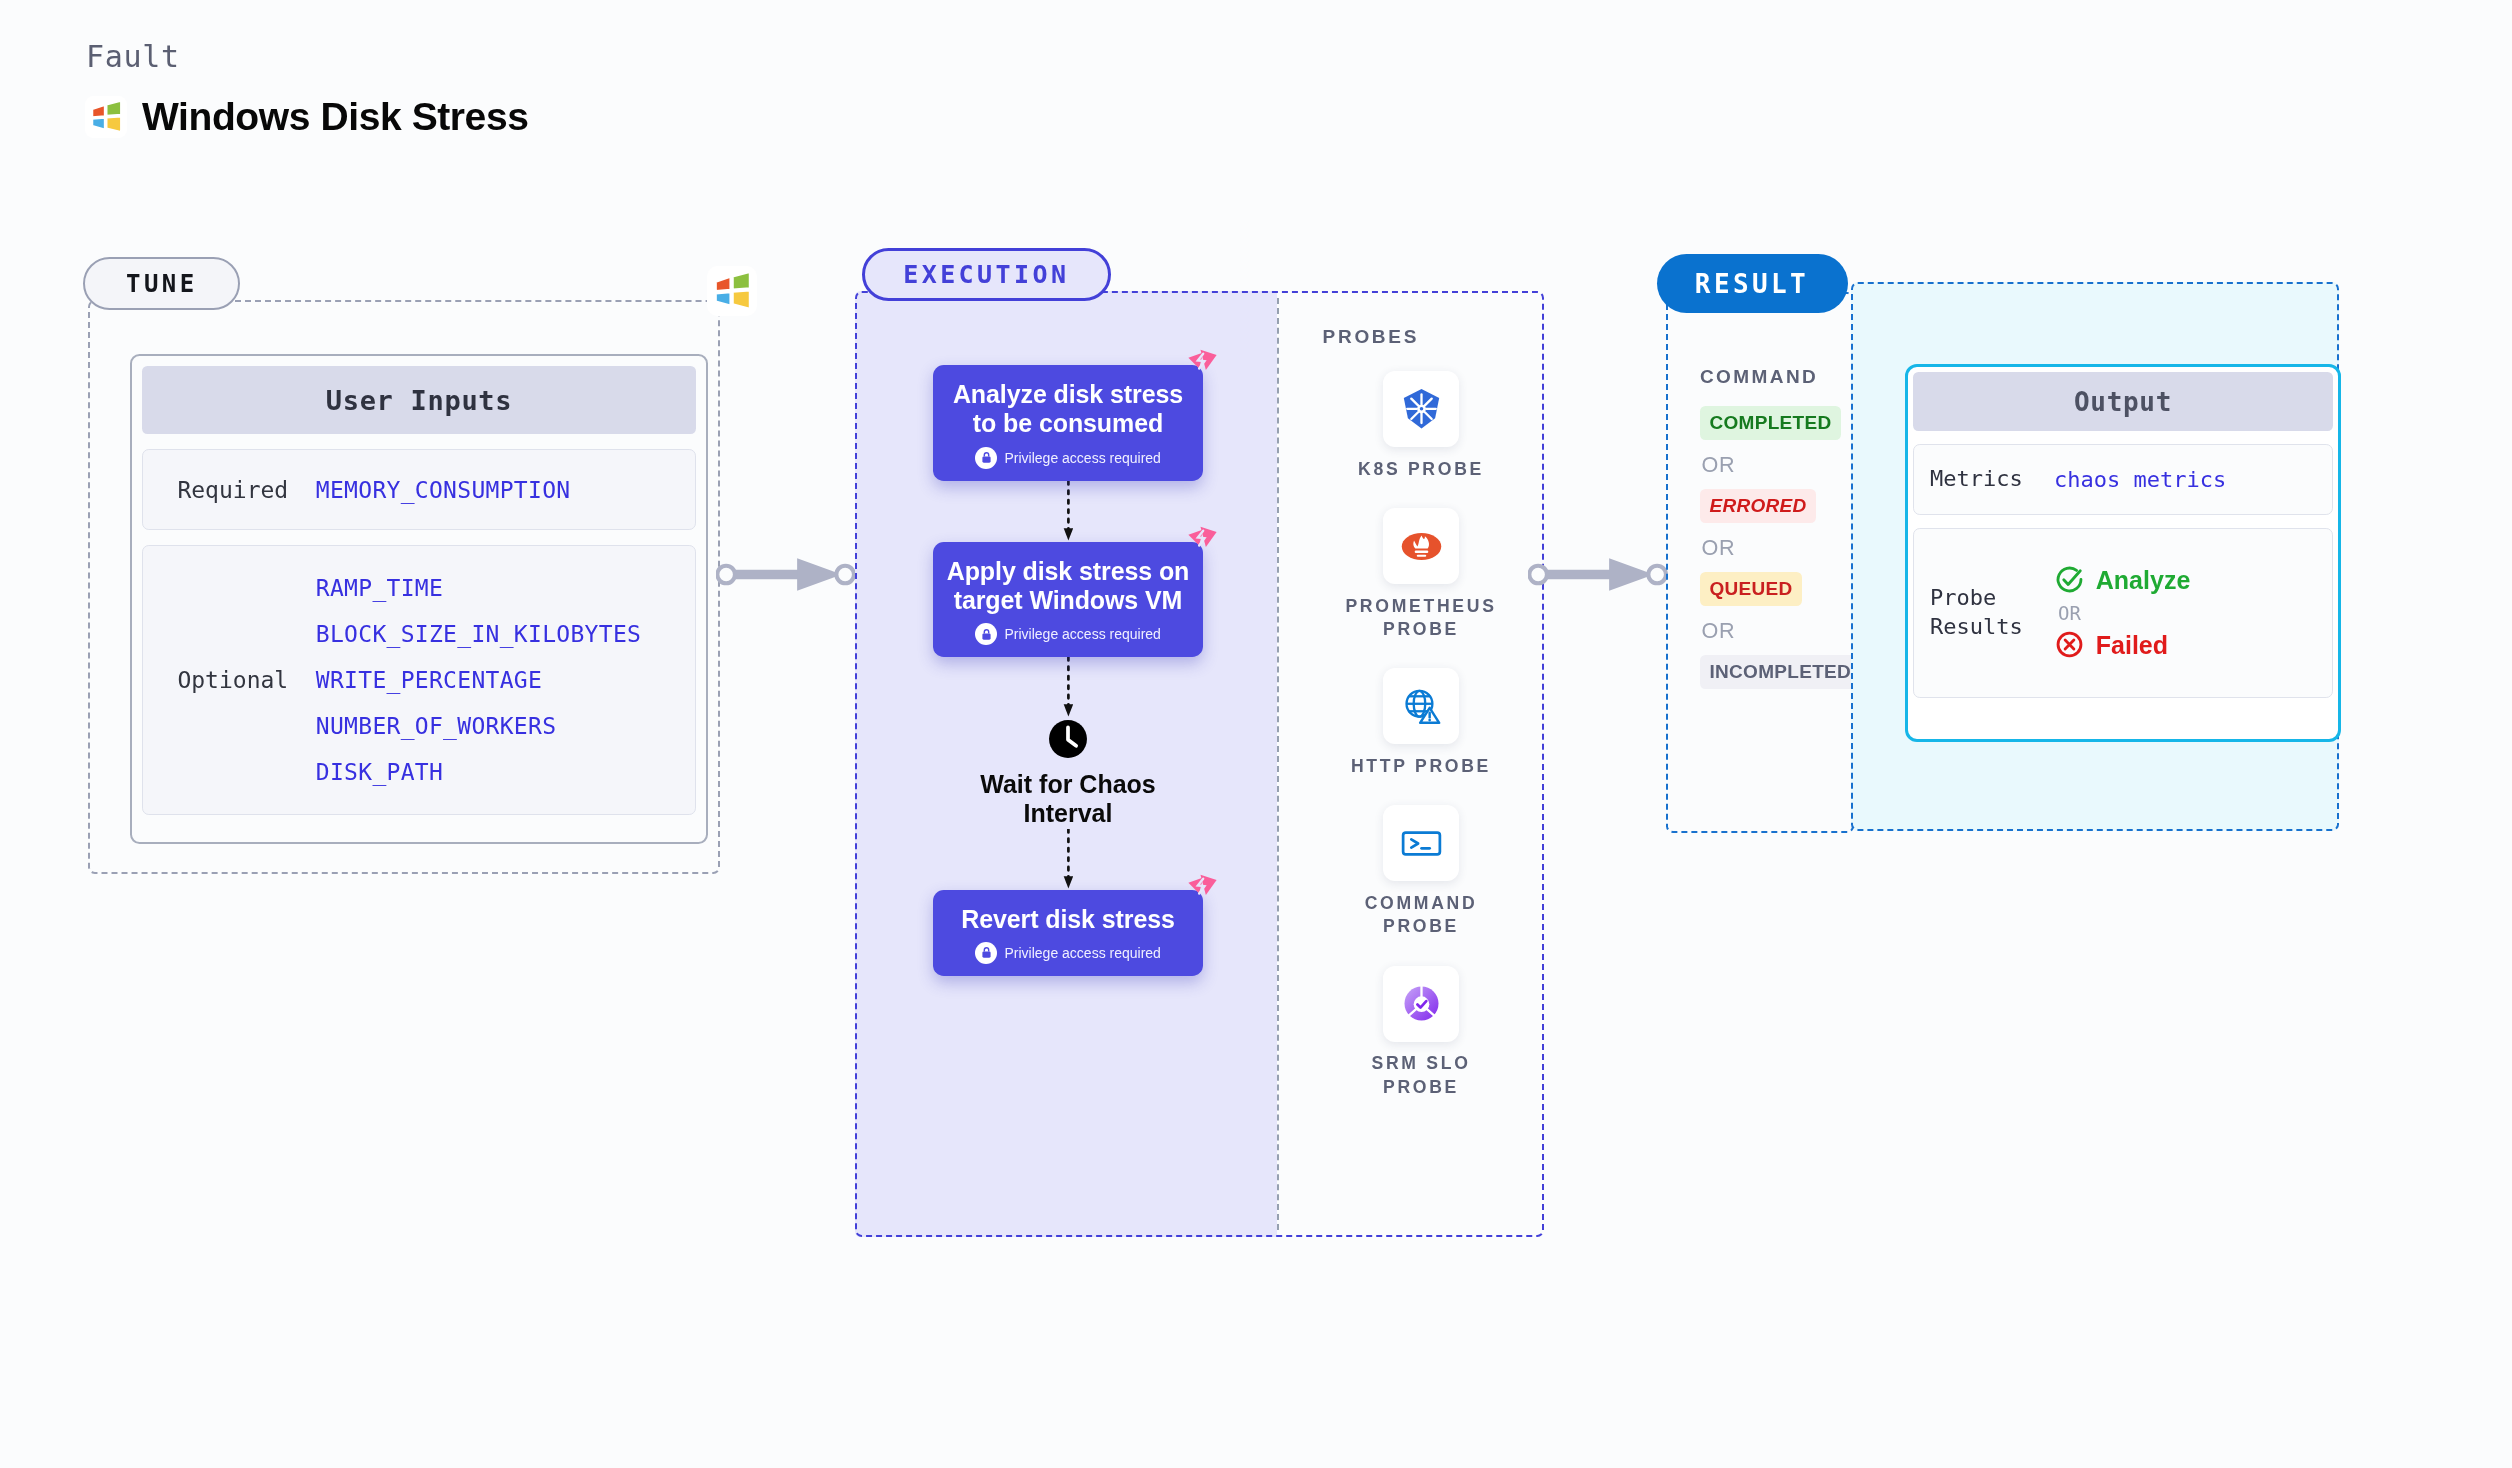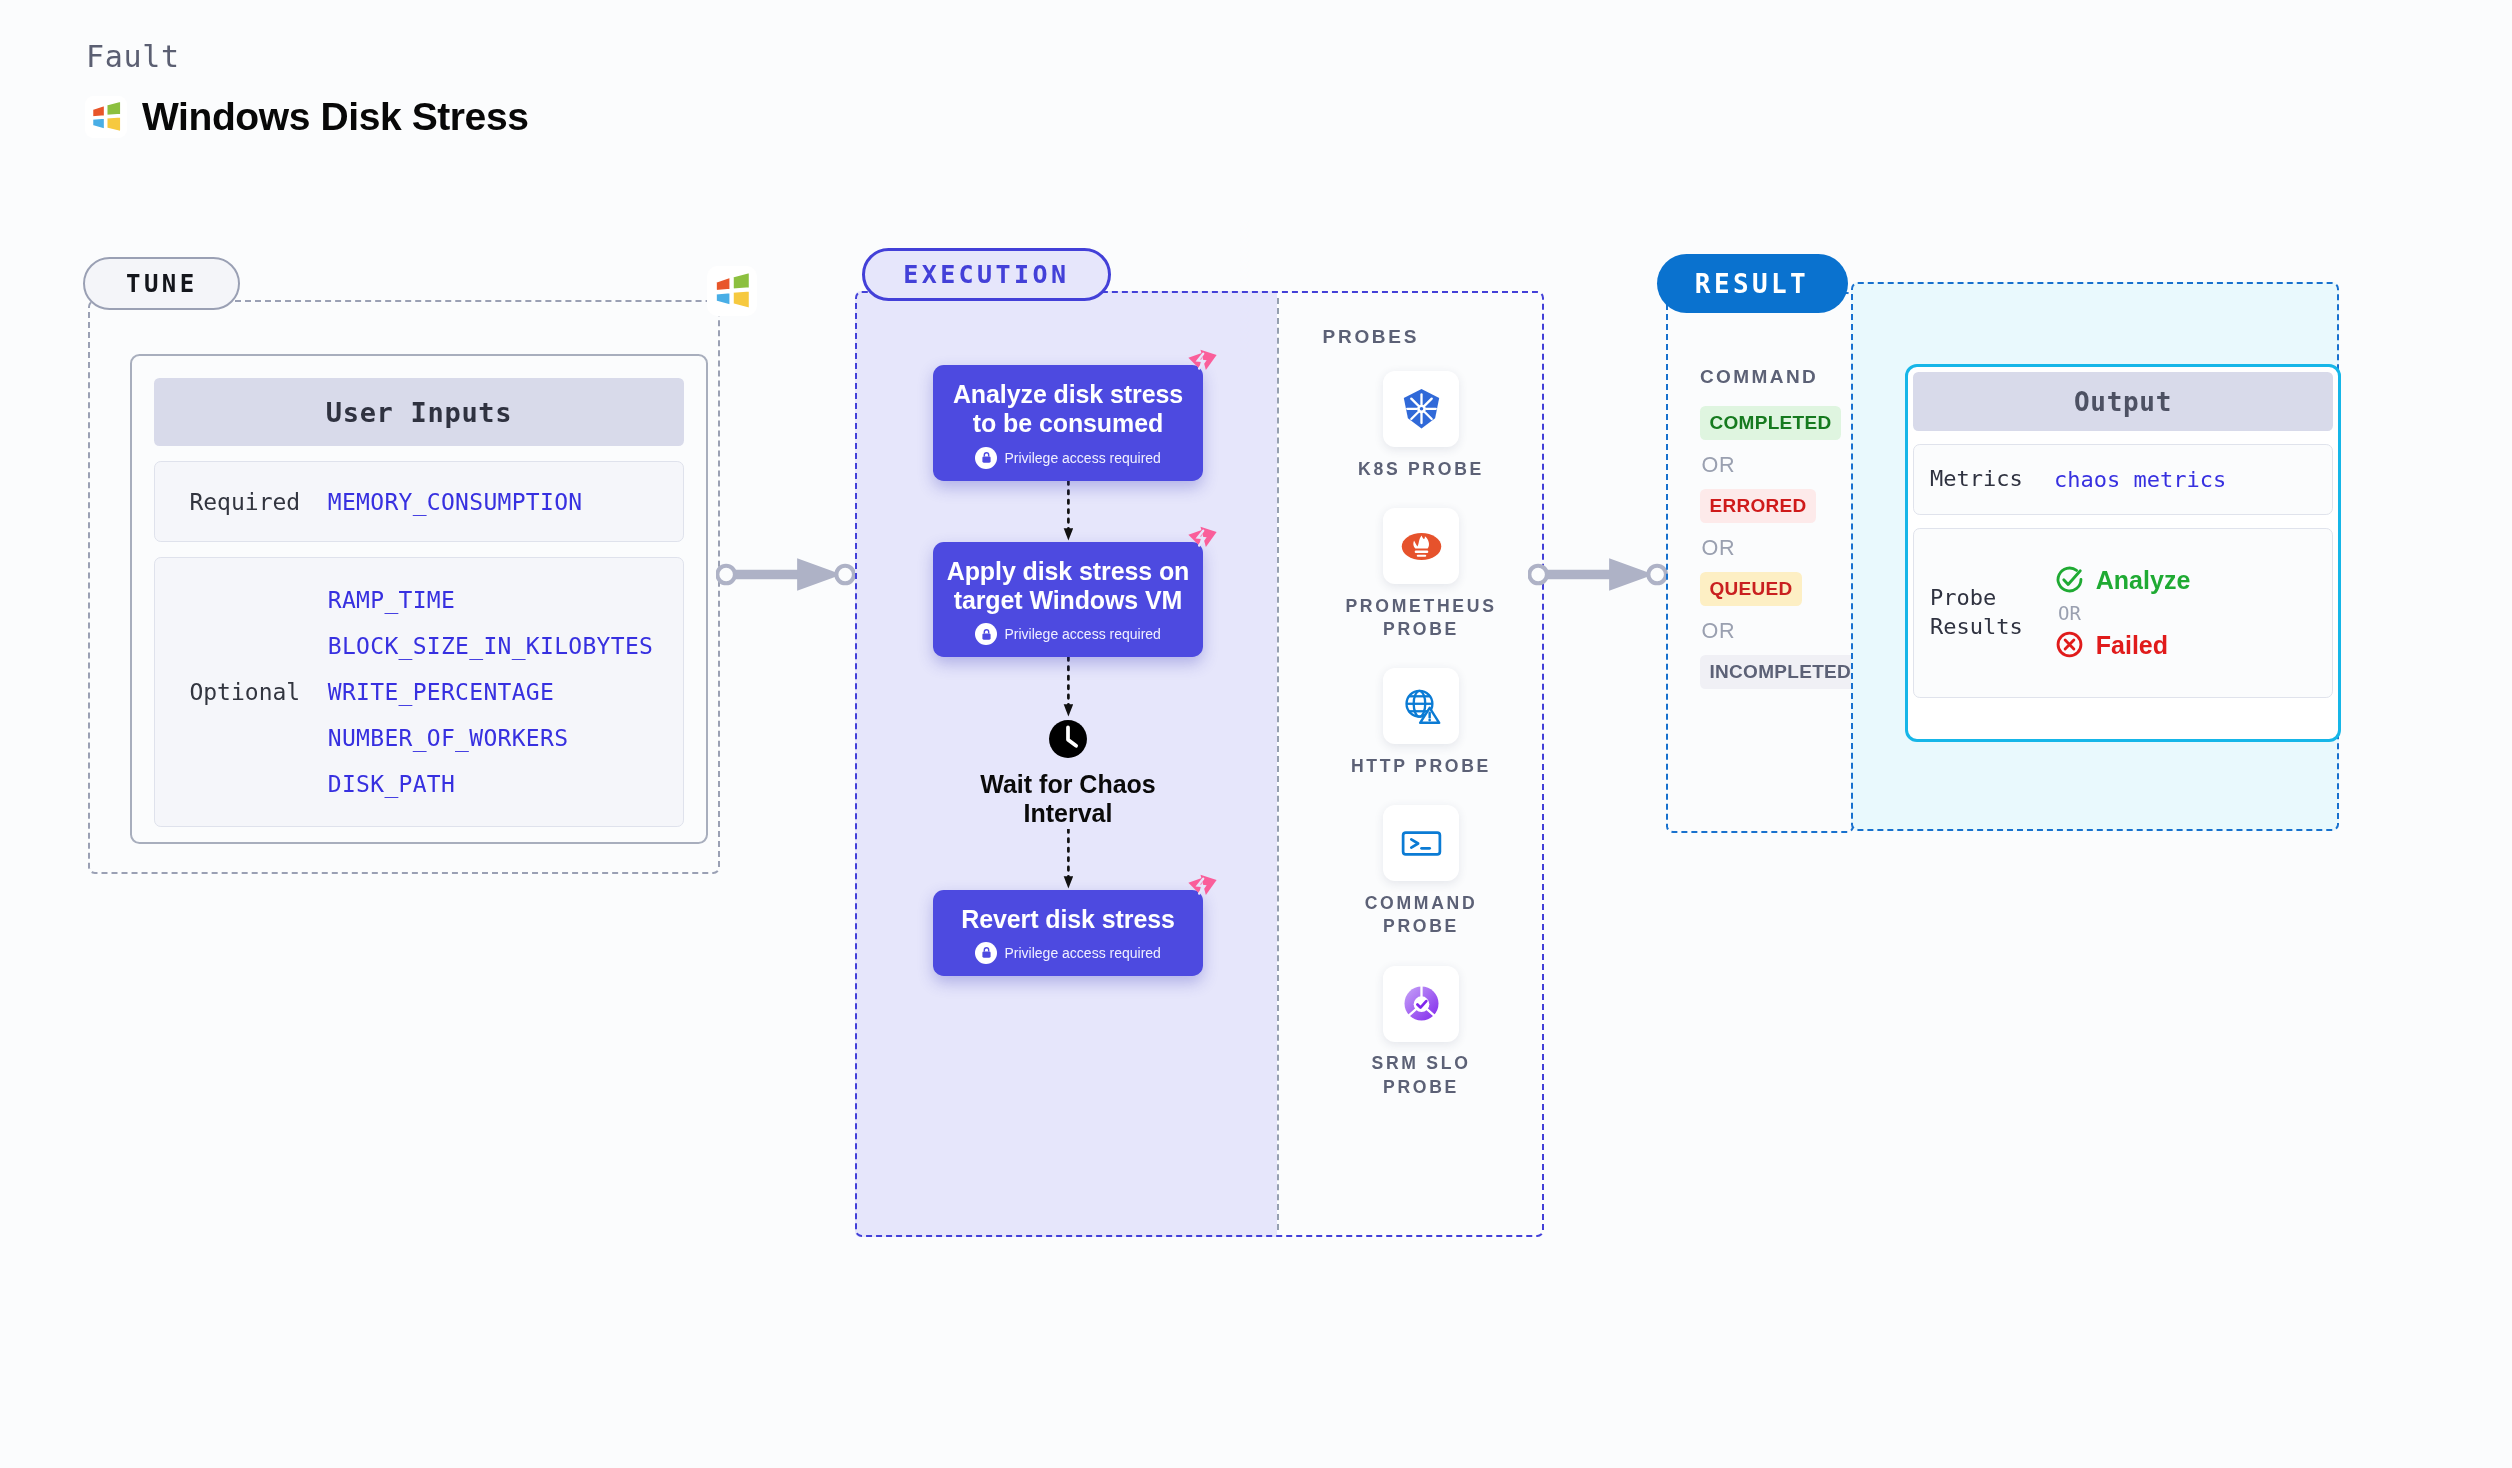--- a/index.html
+++ b/index.html
@@ -79,21 +79,21 @@
     background: #0a72cf; border: none;
     color: #ffffff; font-size: 26px;
   }
   #output-stage { left: 1851px; top: 282px; width: 488px; height: 549px; }
   #output-stage .stage-box { border: 2.7px dashed #1871ce; background: #e9f9fd; }
 
   
   .inputs-card {
     position: absolute; left: 42px; top: 54px; width: 578px; height: 490px;
     background: #fbfcfd; border: 2.7px solid #a8aebd; border-radius: 9.5px;
-    padding: 22px;
+    padding: 10px;
   }
   .inputs-head {
     height: 68px; background: #d8daea; border-radius: 5.4px;
     display: flex; align-items: center; justify-content: center;
     font-family: "DejaVu Sans Mono", monospace;
     font-size: 27px; font-weight: 700; color: #2f3240; letter-spacing: 0.7px;
   }
   .inputs-sec {
     margin-top: 15px; background: #f5f6fa;
     border: 1.4px solid #dfe2ec; border-radius: 6.8px;
@@ -490,21 +490,21 @@
   </div>
 
   <div class="stage" id="result-stage">
     <div class="stage-box"></div>
     <div class="pill" id="result-pill">RESULT</div>
 
     <div class="status-title">COMMAND</div>
     <div class="status-list">
       <span class="status-badge" style="background:#dff5e0; color:#167a1f;">COMPLETED</span>
       <span class="status-or">OR</span>
-      <span class="status-badge" style="background:#fdeaea; color:#cf1b1b;">ERRORED</span>
+      <span class="status-badge" style="background:#fdeaea; color:#cf1b1b;font-style:italic;">ERRORED</span>
       <span class="status-or">OR</span>
       <span class="status-badge" style="background:#fdefc4; color:#c92020;">QUEUED</span>
       <span class="status-or">OR</span>
       <span class="status-badge" style="background:#f0f0f5; color:#5c6176;">INCOMPLETED</span>
     </div>
   </div>
 
   <div class="stage" id="output-stage">
     <div class="stage-box"></div>
 

